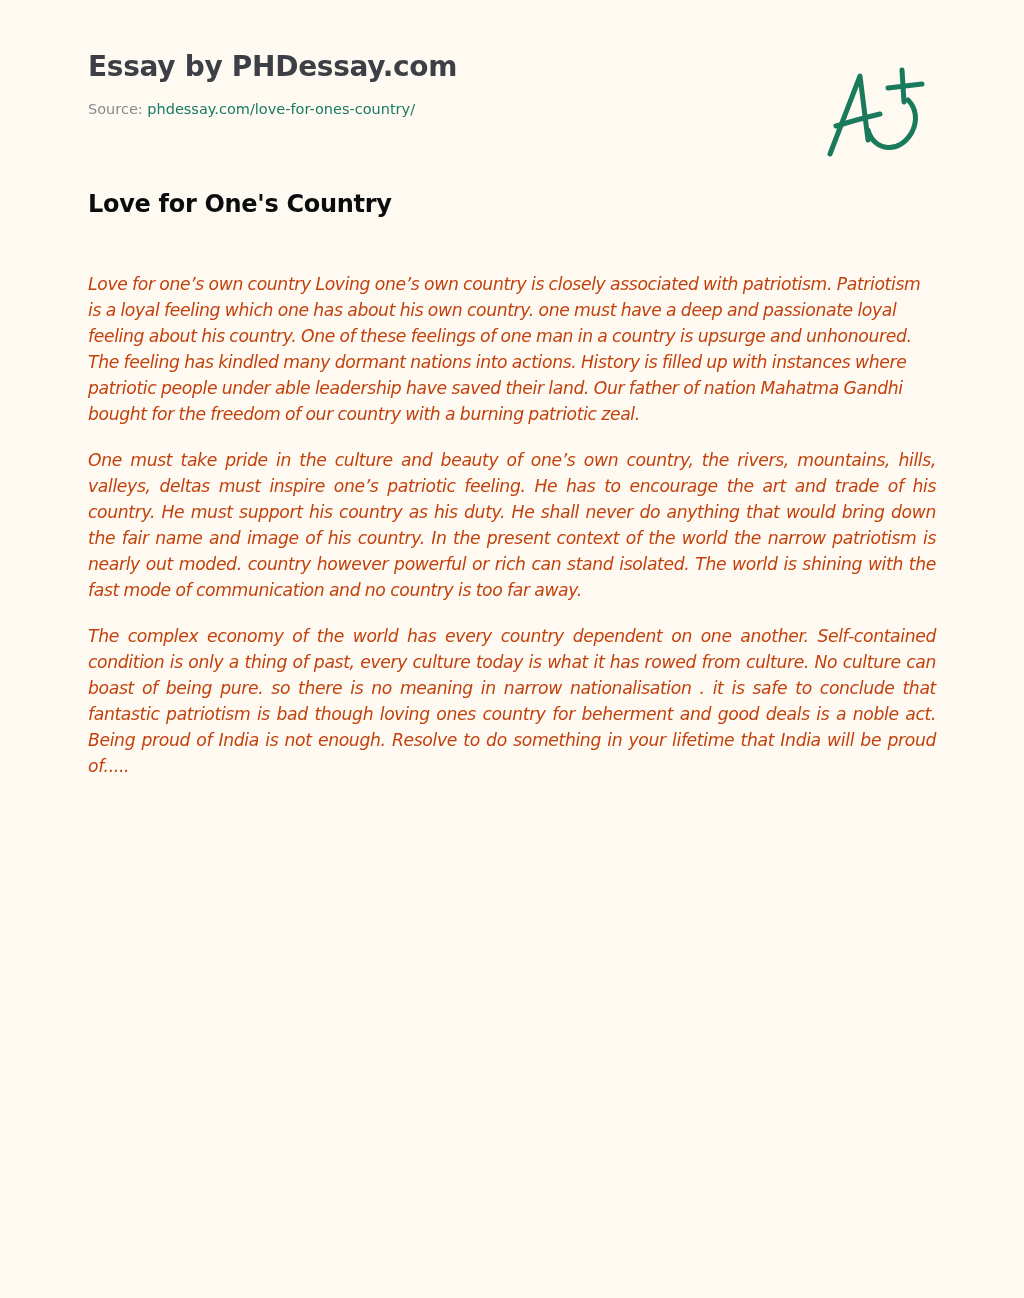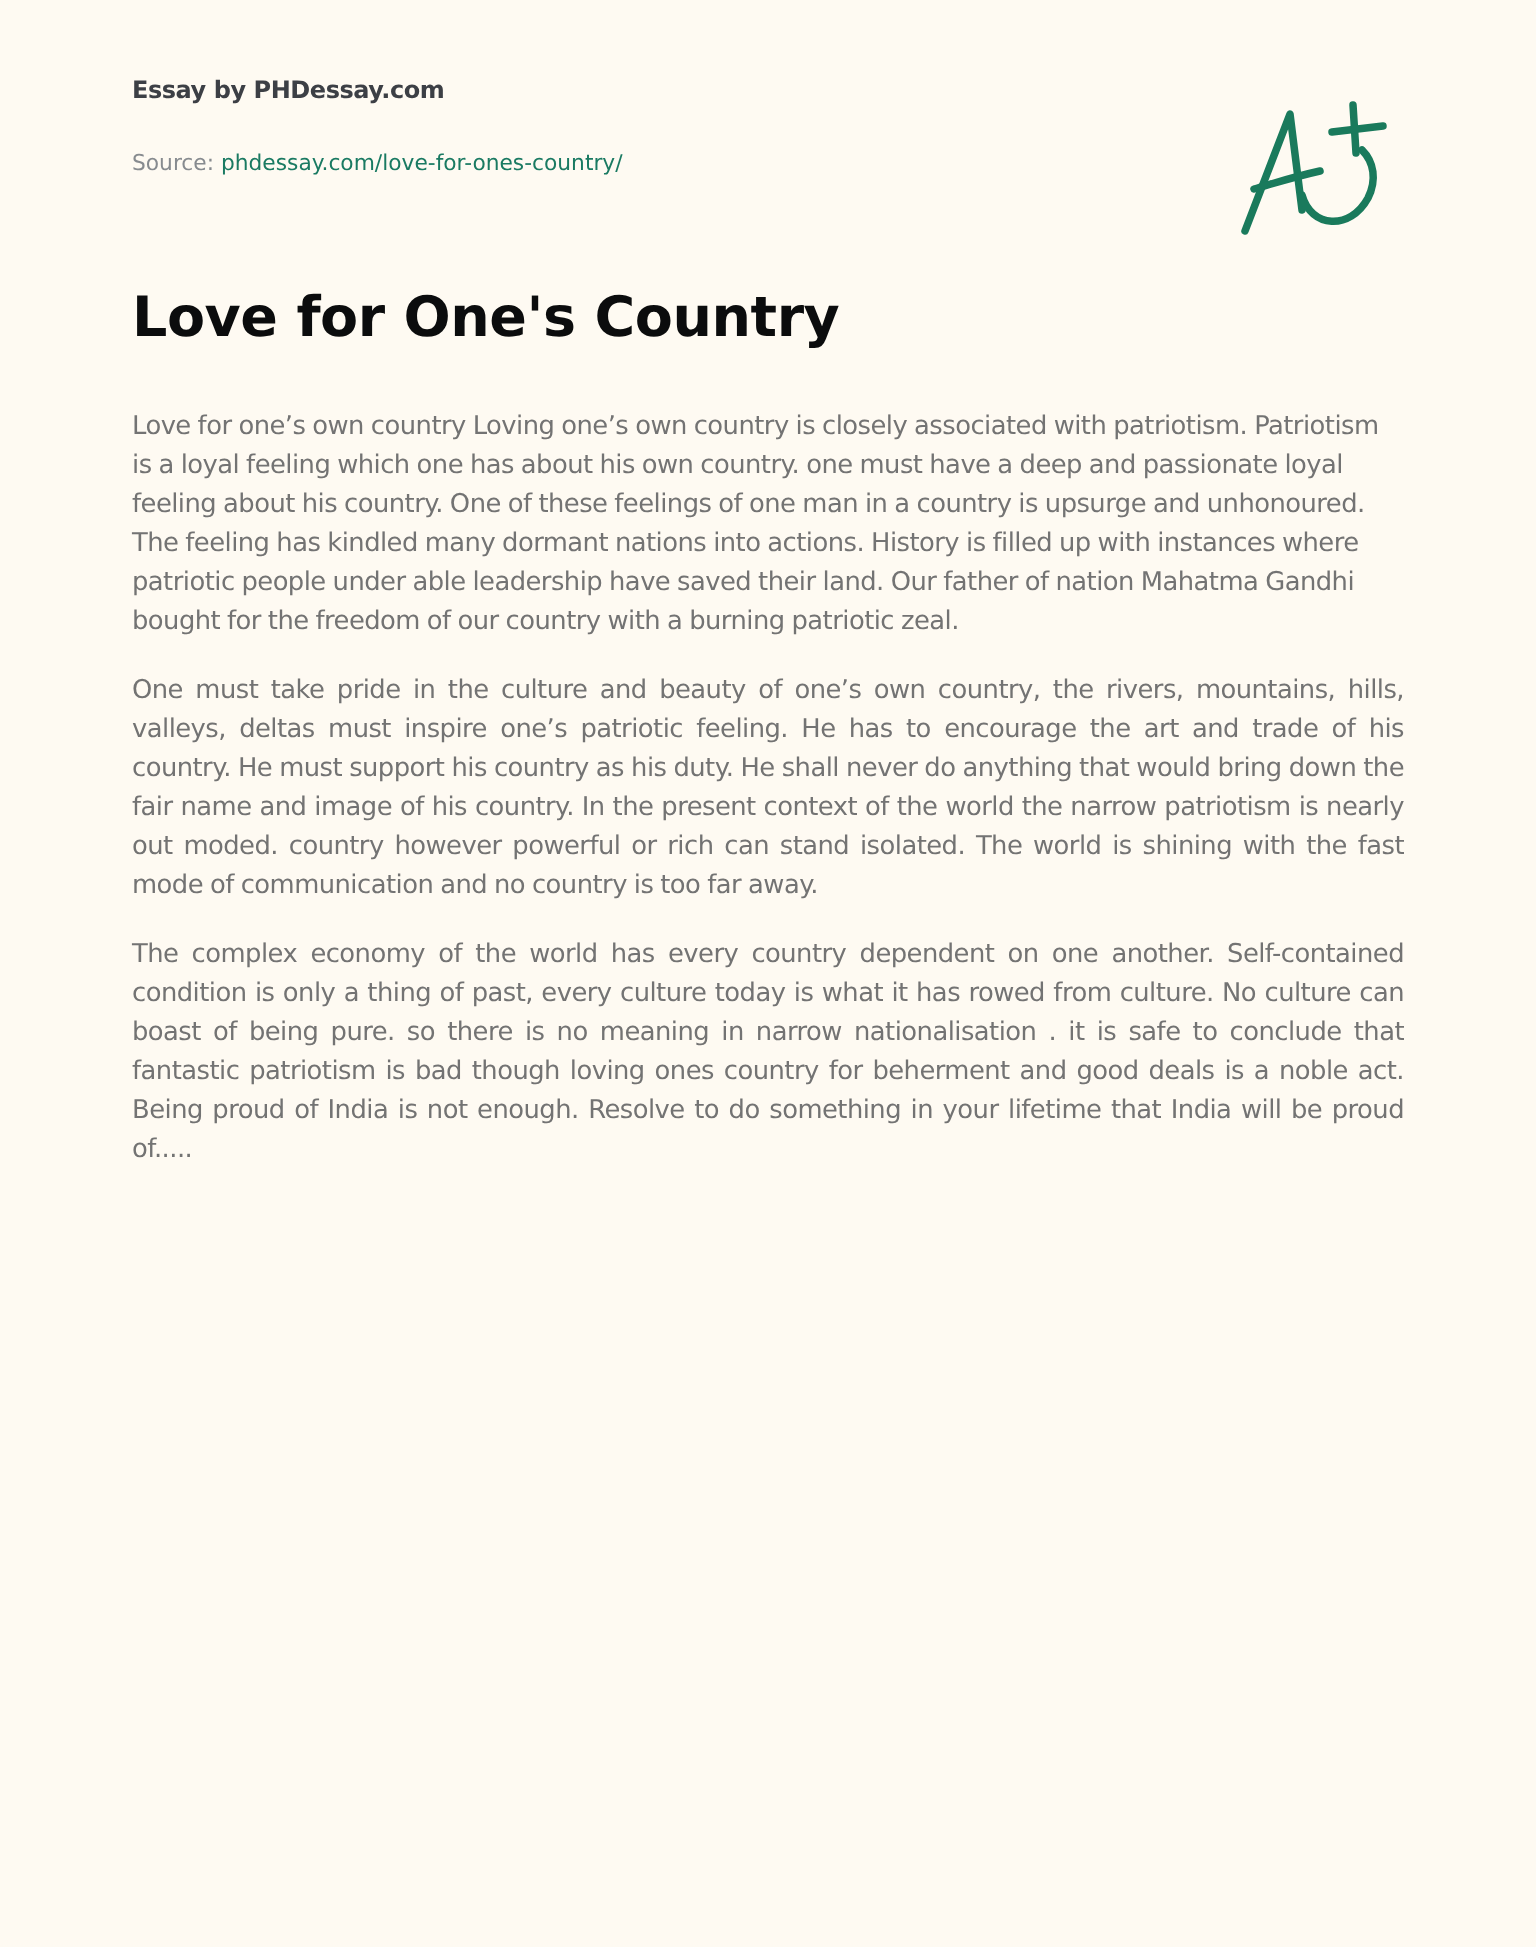--- a/index.html
+++ b/index.html
@@ -11,21 +11,21 @@
       width: 1024px;
       height: 1298px;
       position: relative;
       overflow: hidden;
       font-family: "DejaVu Sans", sans-serif;
     }
     .brand {
       position: absolute;
       left: 88px;
       top: 50px;
-      font-size: 16px;
+      font-size: 28px;
       font-weight: bold;
       color: #3c3f45;
       letter-spacing: -0.3px;
       margin: 0;
     }
     .source {
       position: absolute;
       left: 88px;
       top: 101px;
       font-size: 14.5px;
@@ -41,40 +41,41 @@
       position: absolute;
       left: 822px;
       top: 62px;
       width: 110px;
       height: 100px;
     }
     .title {
       position: absolute;
       left: 88px;
       top: 190px;
-      font-size: 37px;
+      font-size: 24px;
       font-weight: bold;
       color: #0b0c0d;
       margin: 0;
       letter-spacing: -0.3px;
     }
     .body-text {
       position: absolute;
       left: 88px;
       top: 271px;
       width: 848px;
     }
     .body-text p {
       margin: 0 0 20px 0;
       font-size: 17.2px;
       line-height: 26px;
-      color: #737373;
+      color: #c2410c;
       text-align: justify;
       letter-spacing: -0.35px;
       word-spacing: -0.5px;
+      font-style: italic;
     }
     .body-text p.first {
       text-align: left;
     }
   </style>
 </head>
 <body>
 
 <h2 class="brand">Essay by PHDessay.com</h2>
 

